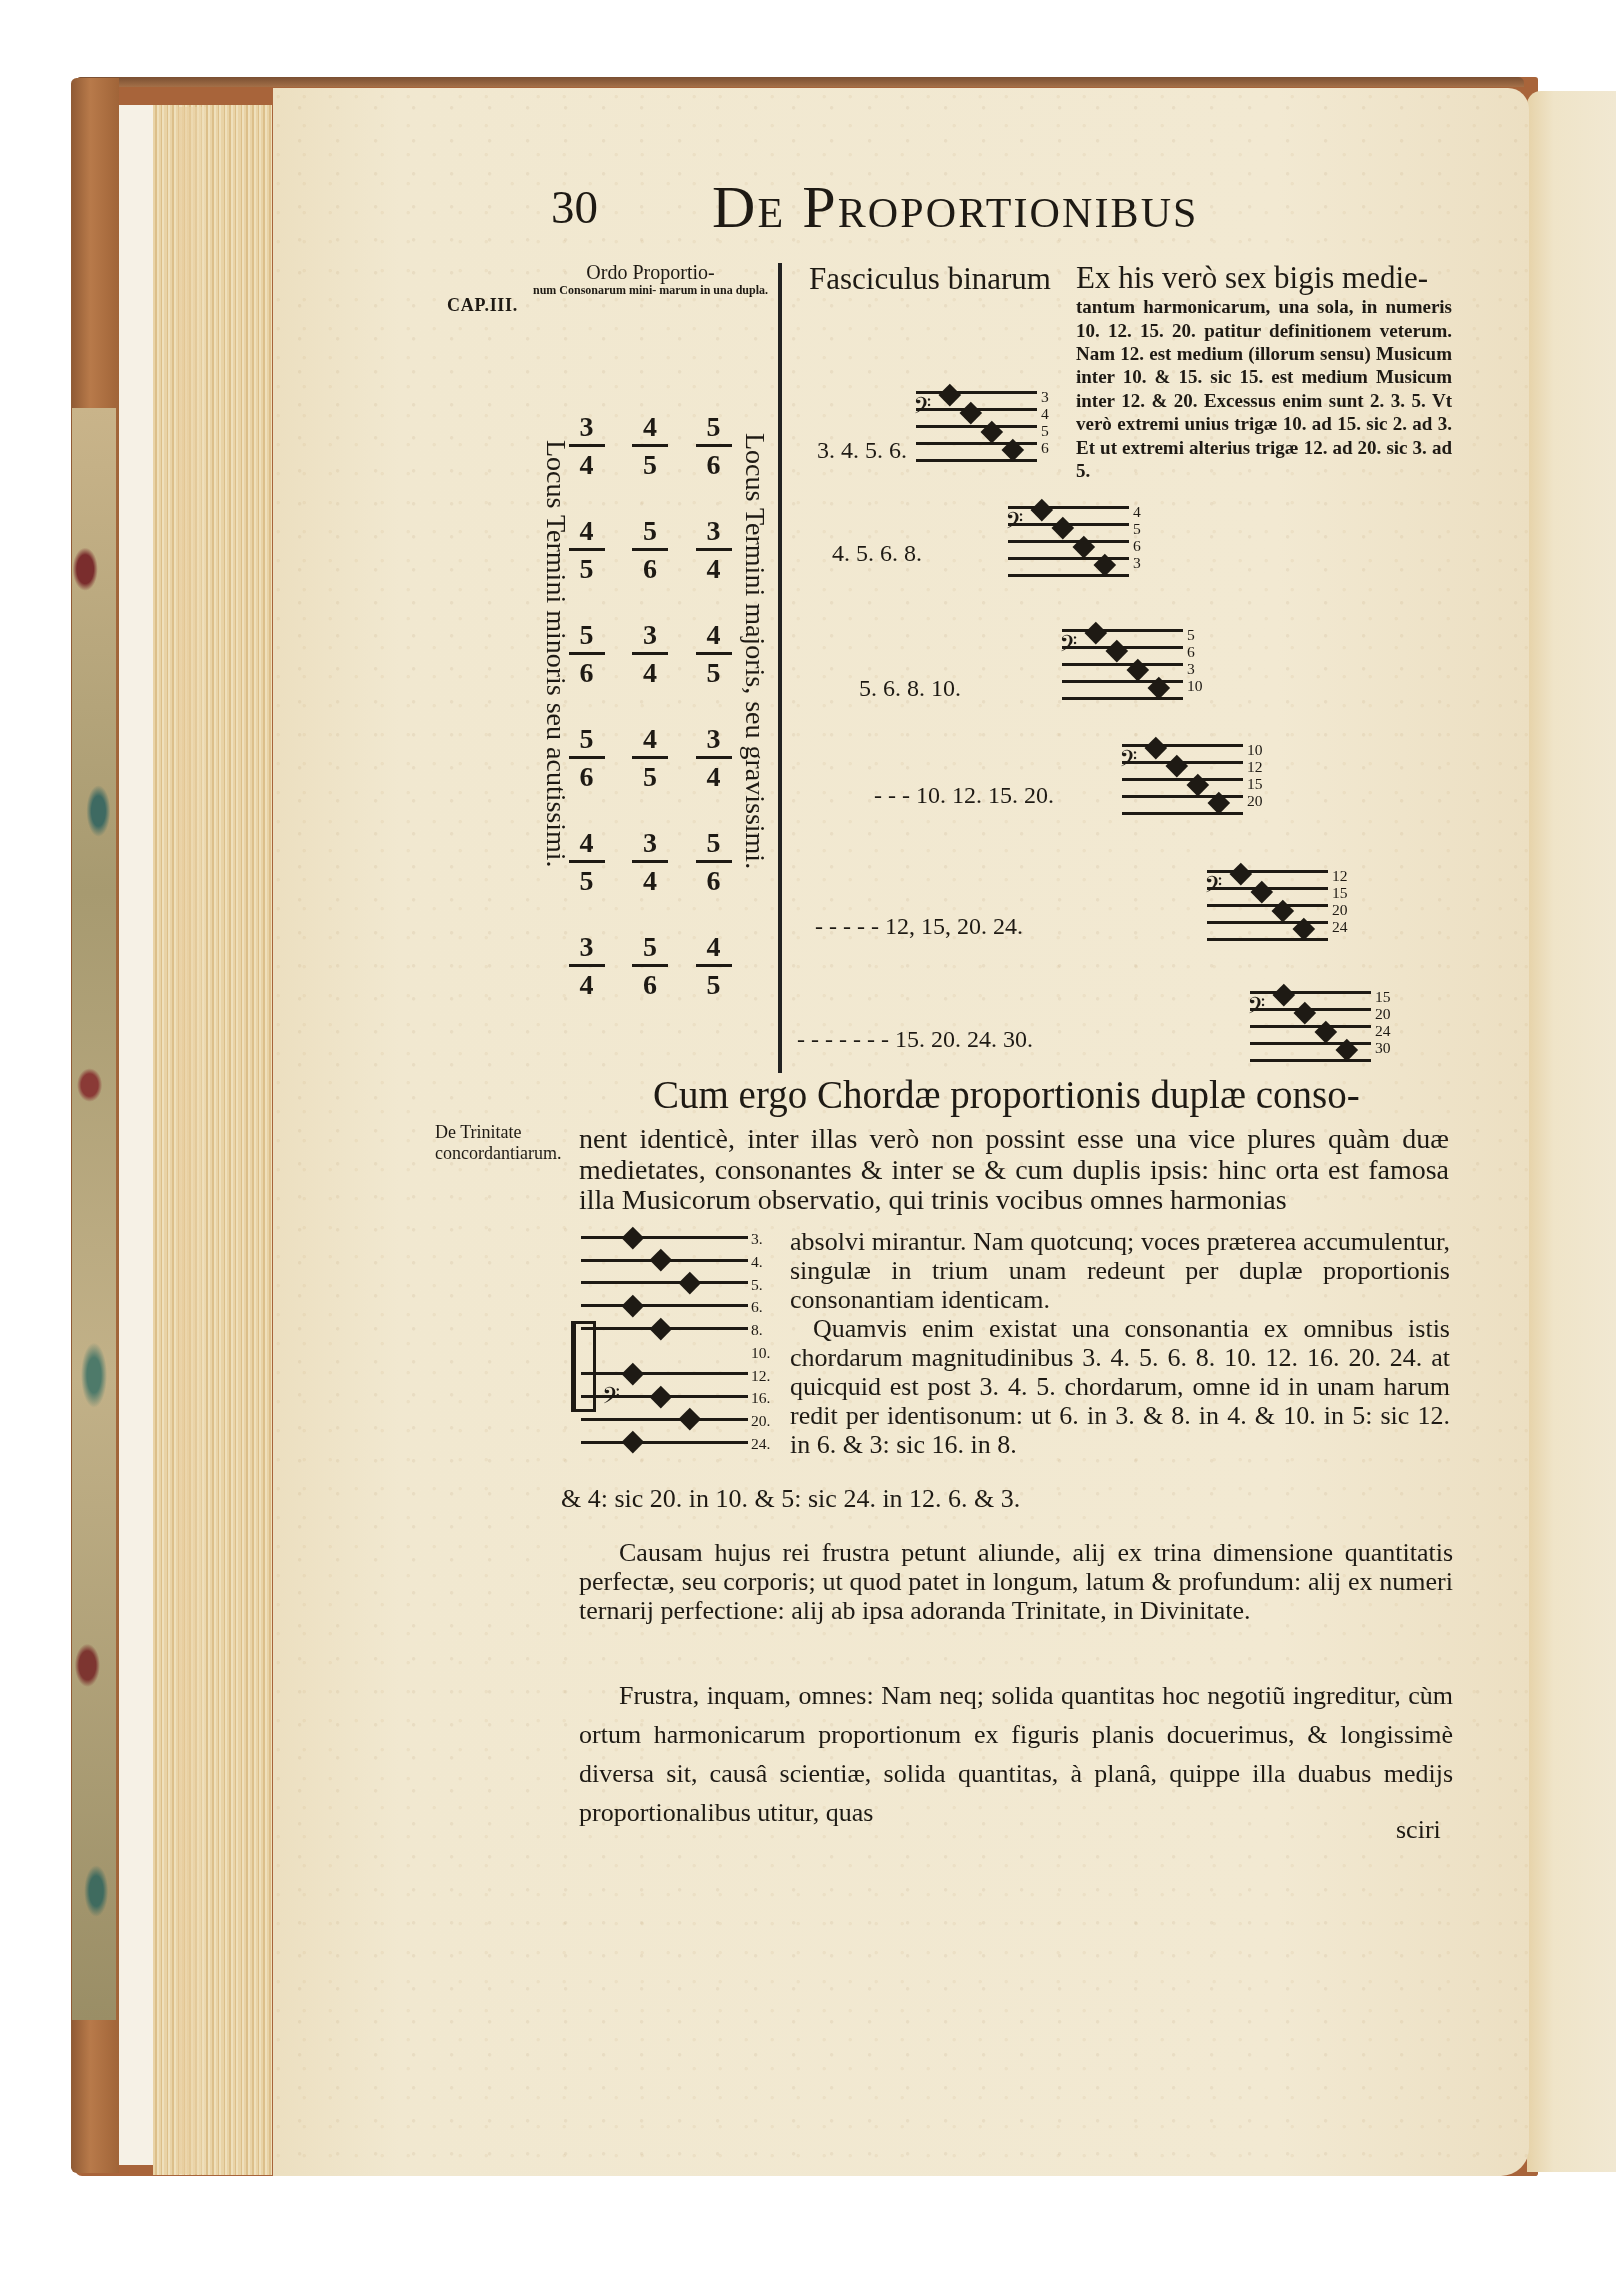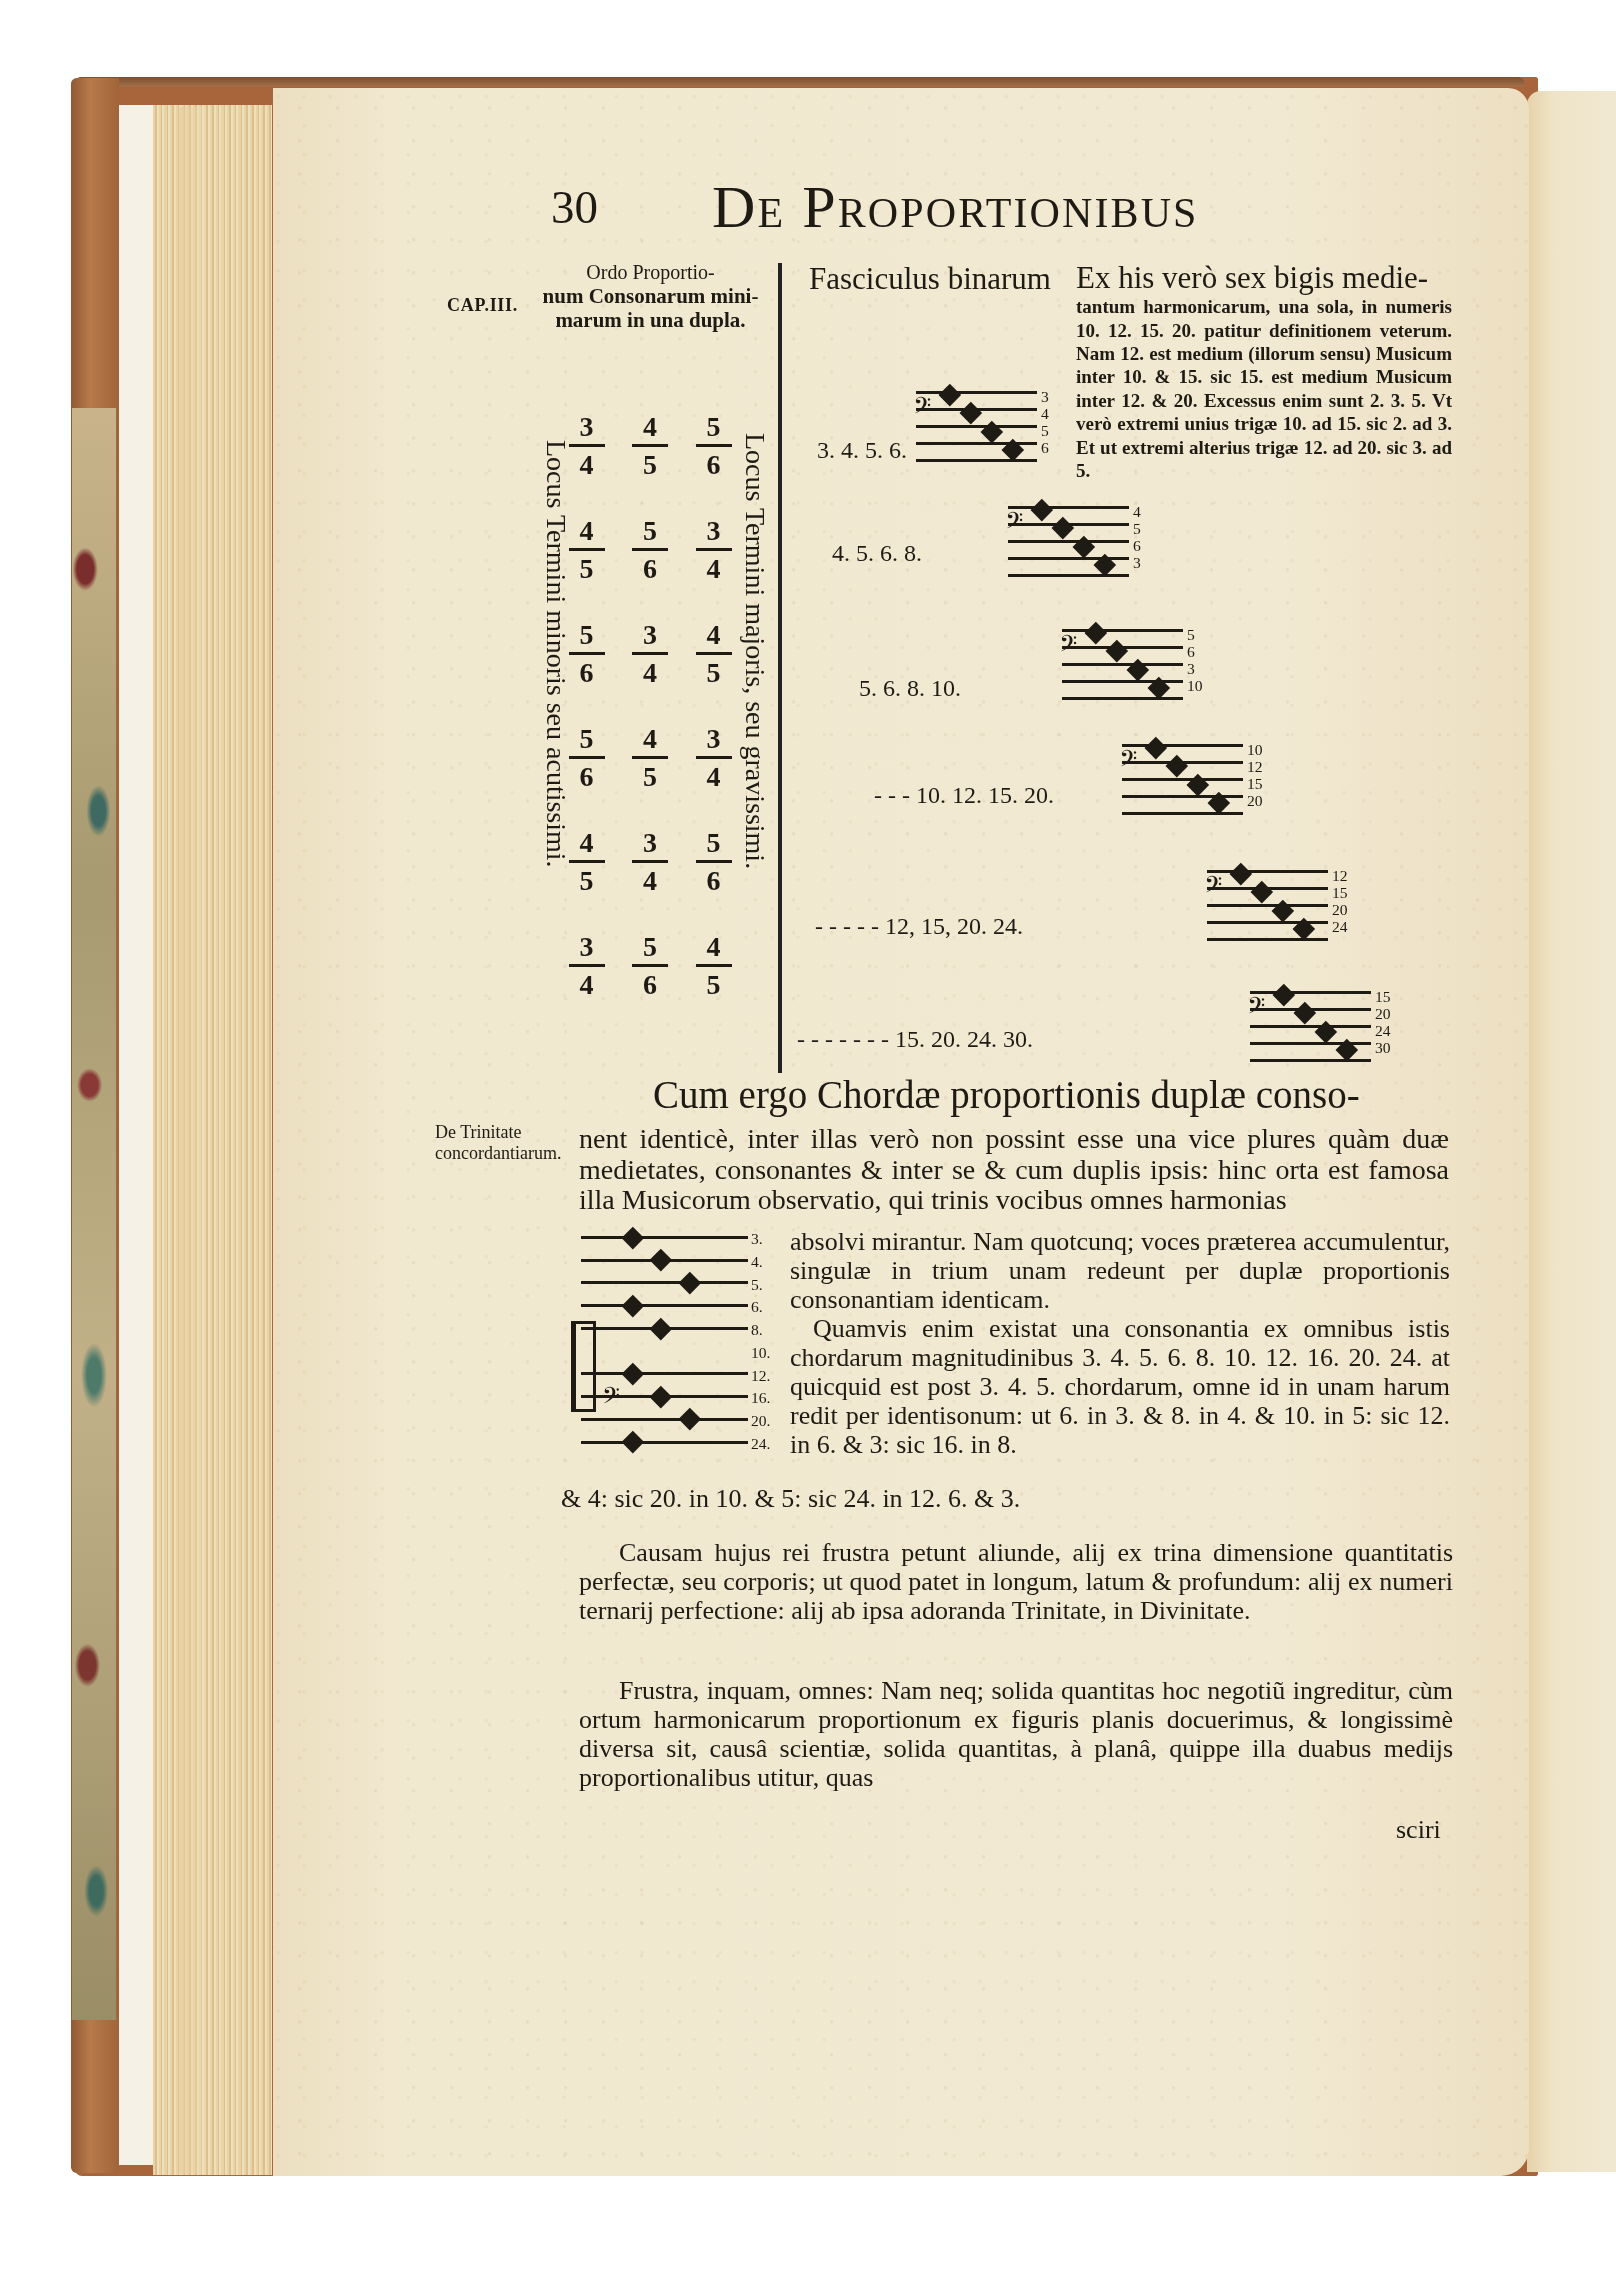--- a/index.html
+++ b/index.html
@@ -31,21 +31,21 @@
   .right-page{left:1527px;top:91px;width:89px;height:2081px;background:linear-gradient(90deg,#e6d2a8,#efe4c8 30%,#f1e8d2);border-radius:14px 0 0 0;}
   .head-edge{left:75px;top:77px;width:1449px;height:10px;background:linear-gradient(180deg,#7a4f32,#a47048);border-radius:5.7px 5.7px 0 0;}
 
   
   .page-num{left:551px;top:180px;font-size:47px;font-family:"Liberation Serif",serif;}
   .running-head{left:712px;top:173px;font-size:60px;letter-spacing:2.1px;font-family:"Liberation Serif",serif;font-variant:small-caps;}
   .cap{left:447px;top:295px;font-size:18px;font-family:"Liberation Serif",serif;font-weight:bold;letter-spacing:0.7px;}
 
   .col1-head{left:526px;top:261px;width:249px;text-align:center;font-family:"Liberation Serif",serif;line-height:1.15;}
   .col1-head .big{font-size:20px;}
-  .col1-head .small{font-size:21px;font-weight:bold;}
+  .col1-head .small{font-size:12px;font-weight:bold;}
   .col2-head{left:795px;top:261px;width:270px;text-align:center;font-family:"Liberation Serif",serif;line-height:1.15;}
   .col2-head .big{font-size:31px;}
   .col2-head .small{font-size:18.5px;font-weight:bold;}
   .col3{left:1076px;top:261px;width:376px;font-family:Liberation Serif, serif;}
   .col3 .big{font-size:31px;line-height:1.1;}
   .col3 .small{font-size:19px;line-height:23.4px;font-weight:bold;text-align:justify;}
 
   .vbar{width:3.6px;background:#222;}
   .vbar.a{left:778px;top:263px;height:810px;}
 
@@ -66,21 +66,21 @@
 
   .body-text{font-family:"Liberation Serif",serif;color:#1e1a14;}
   .cum{left:653px;top:1072px;font-size:39px;}
   .para1{left:579px;top:1124px;width:870px;font-size:28px;line-height:30.5px;text-align:justify;}
   .margin-note{left:435px;top:1122px;width:135px;font-size:18px;line-height:21px;font-family:"Liberation Serif",serif;}
   .para2{left:790px;top:1227px;width:660px;font-size:26px;line-height:29px;text-align:justify;}
   .para2 p{margin:0;}
   .para2 .indent{text-indent:23px;}
   .para3{left:561px;top:1484px;width:888px;font-size:26px;line-height:29px;}
   .para4{left:579px;top:1538px;width:874px;font-size:26px;line-height:29px;text-align:justify;}
-  .para5{left:579px;top:1676px;width:874px;font-size:26px;line-height:29px;text-align:justify;}
+  .para5{left:579px;top:1676px;width:874px;font-size:26px;line-height:39px;text-align:justify;}
   .indent{text-indent:40px;}
   .catch{left:1396px;top:1815px;font-size:26px;font-family:"Liberation Serif",serif;}
 </style>
 </head>
 <body>
 
 <div class="abs cover"></div>
 <div class="abs head-edge"></div>
 <div class="abs cover-left"></div>
 <div class="abs marble"></div>

